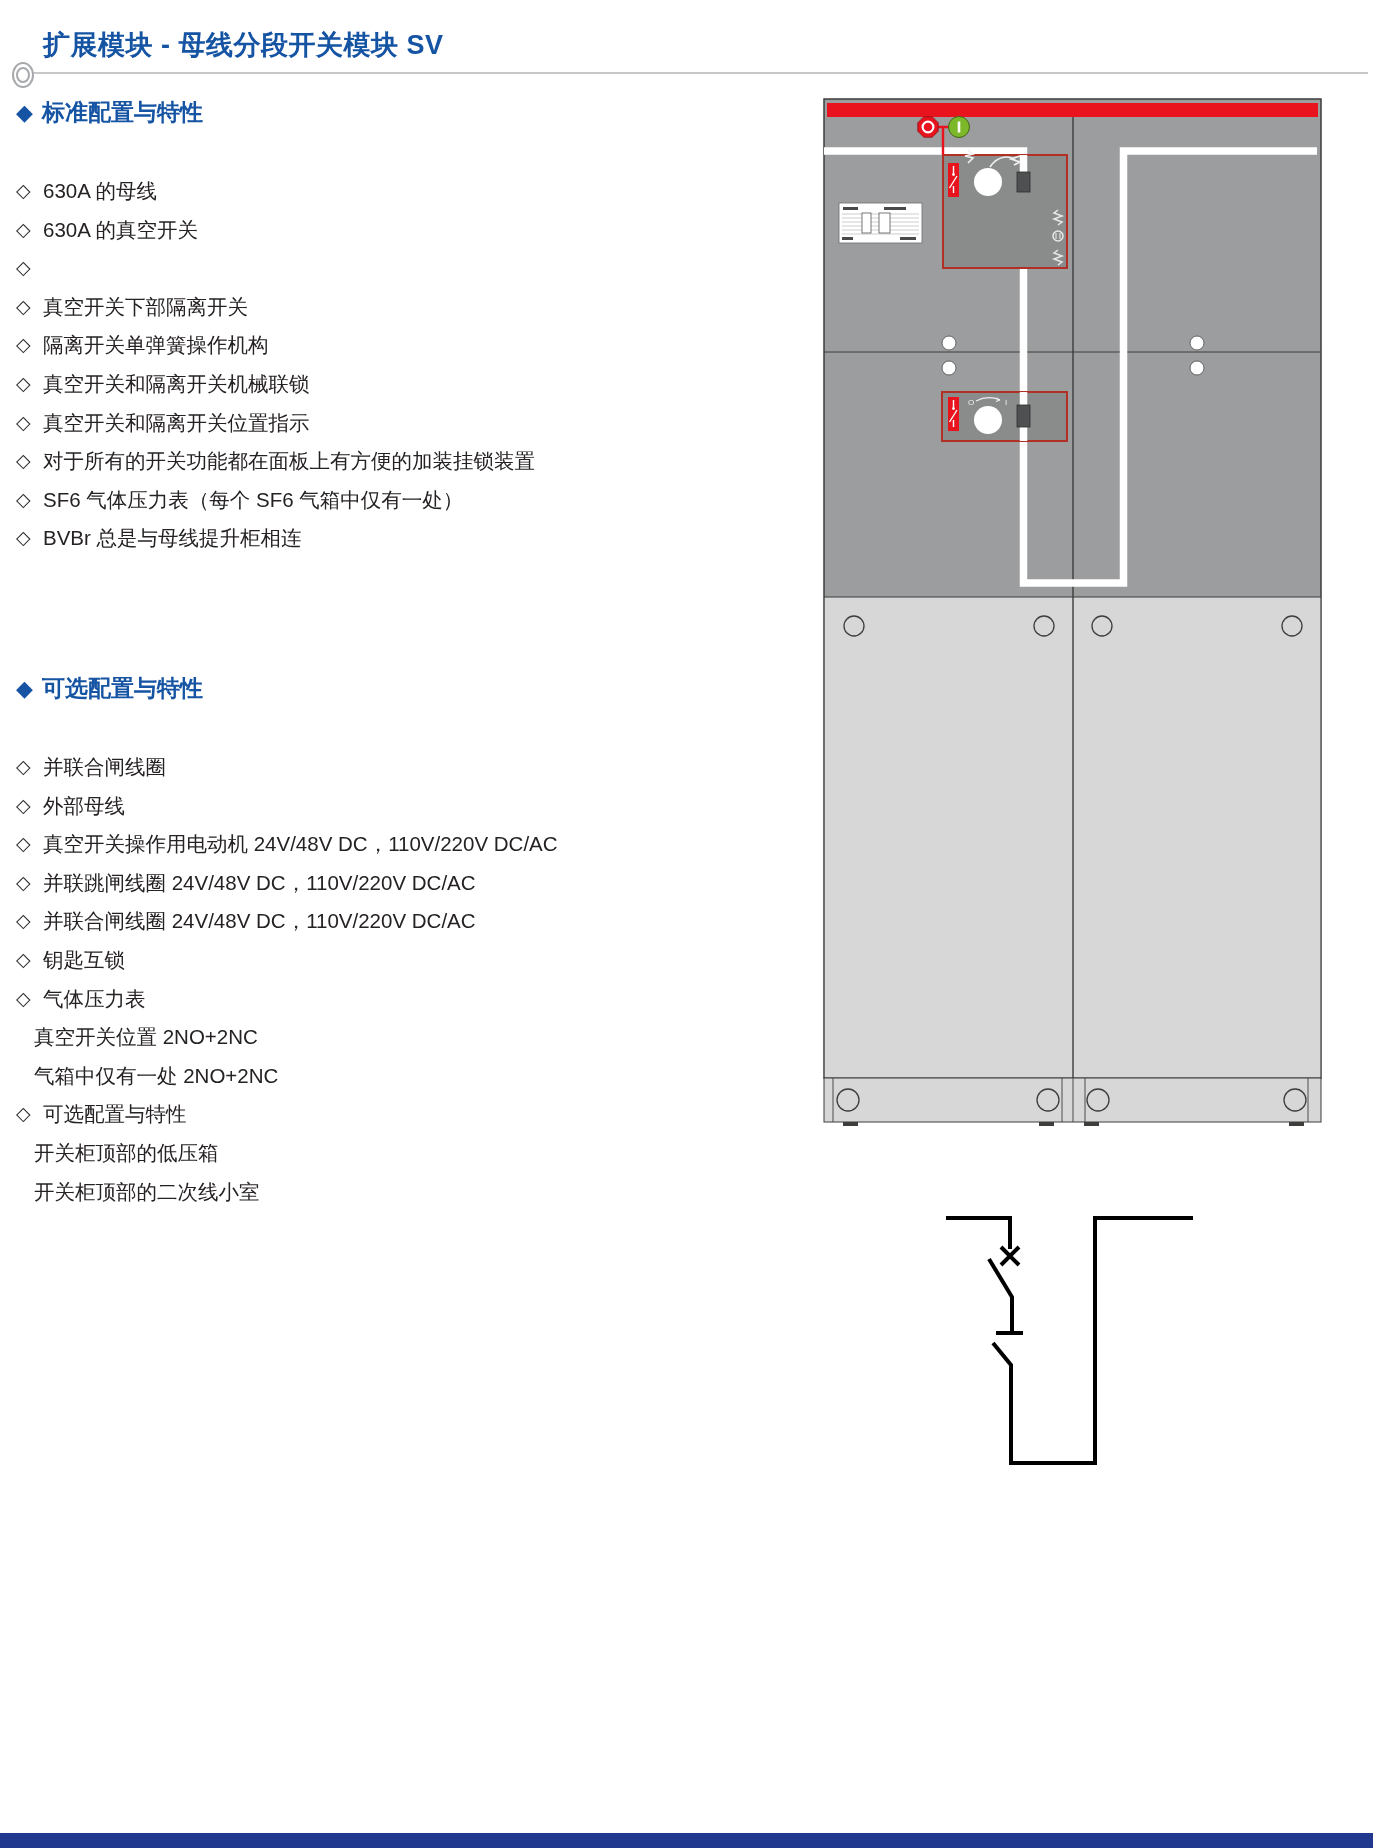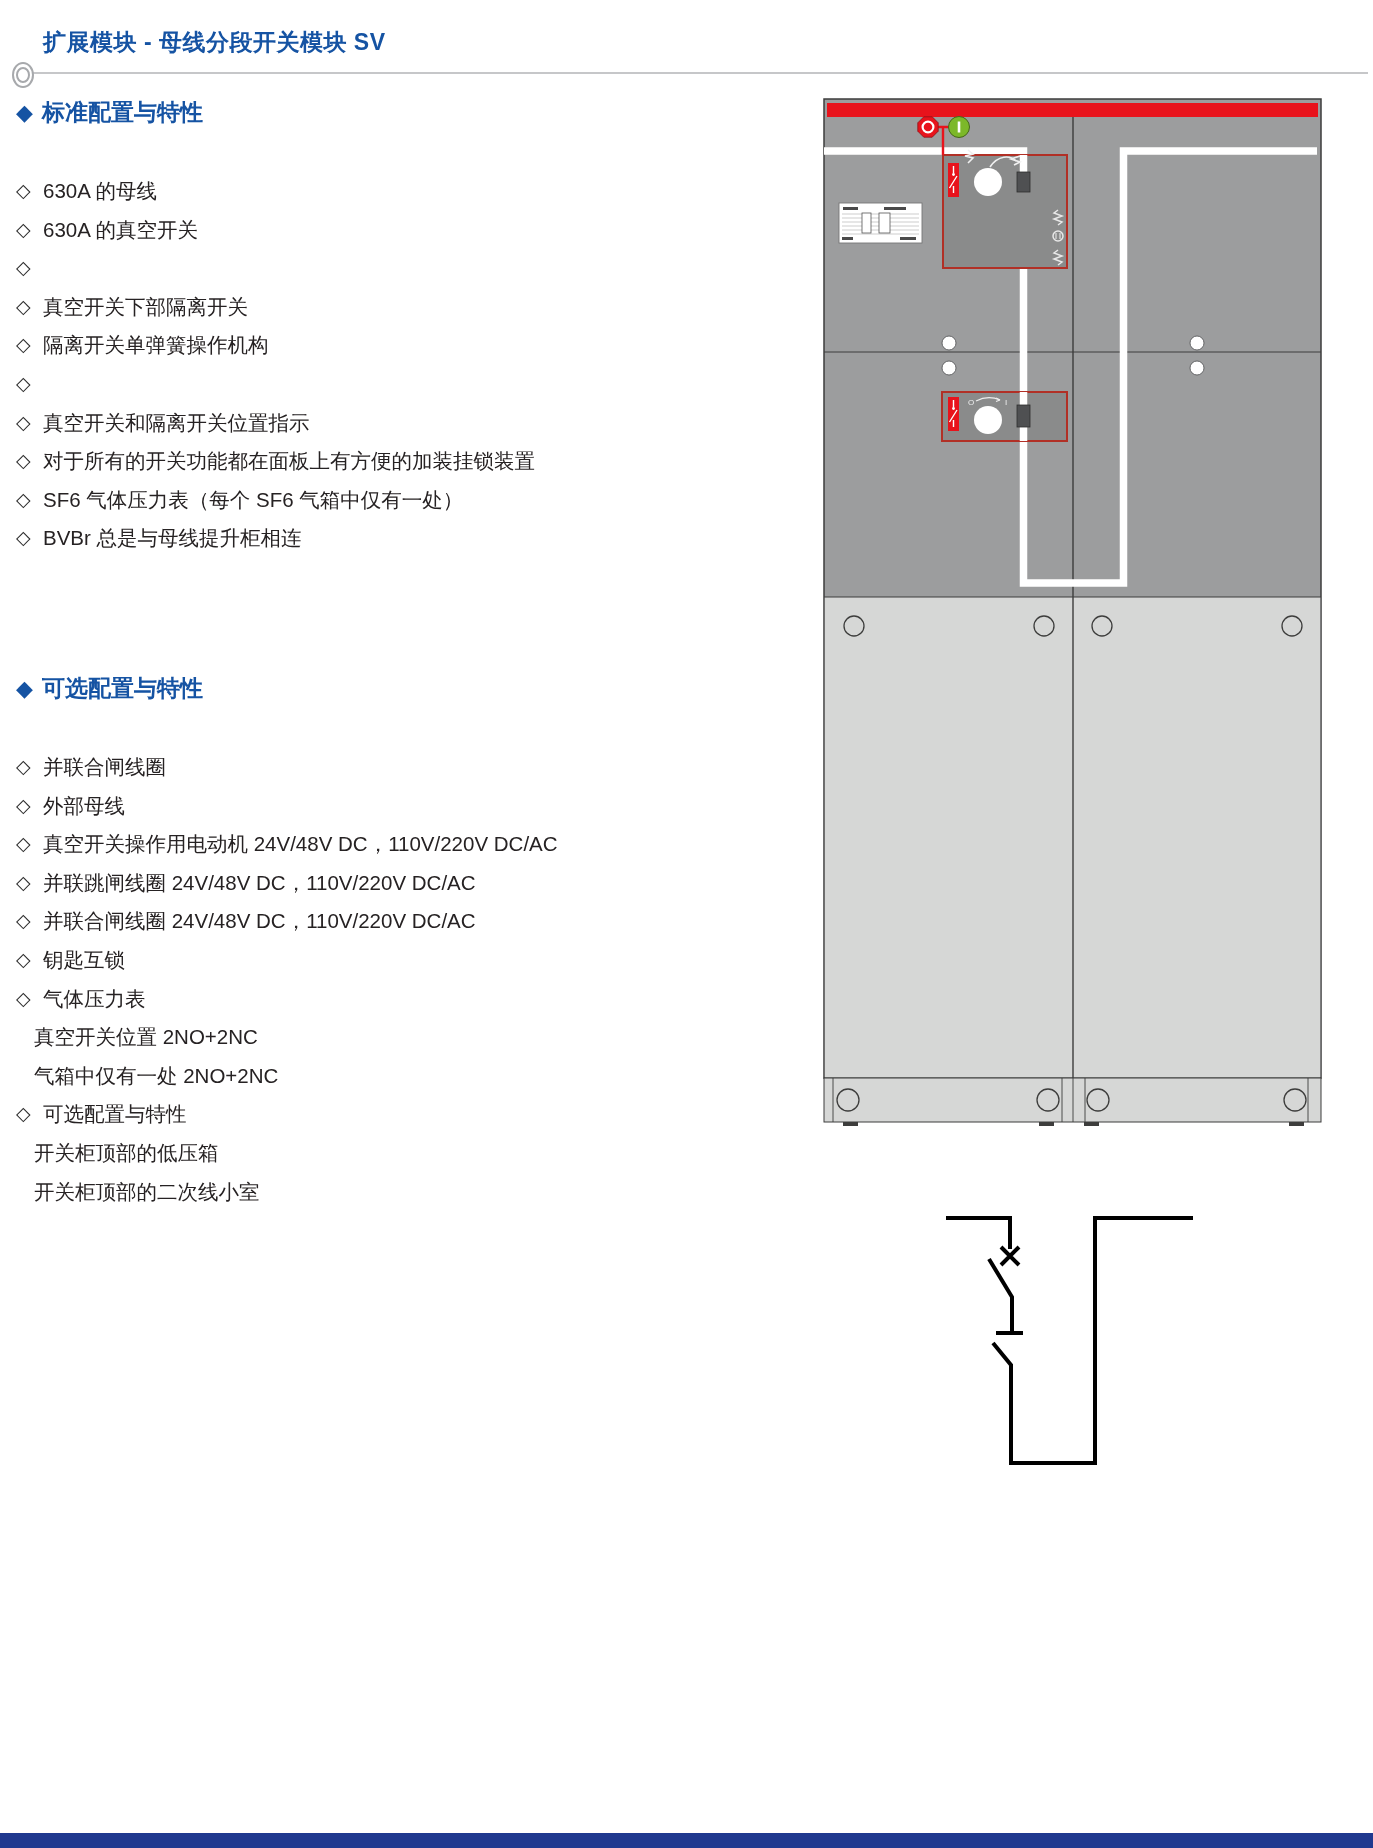--- a/index.html
+++ b/index.html
@@ -4,21 +4,21 @@
 <style>
   html,body{margin:0;padding:0;}
   body{
     width:1373px;height:1848px;position:relative;background:#ffffff;
     font-family:"Liberation Sans","DejaVu Sans",sans-serif;
     color:var(--text-dark,#262223);overflow:hidden;
   }
   .abs{position:absolute;}
   
   .page-title{
-    left:43px;top:27px;font-size:23px;font-weight:bold;
+    left:43px;top:27px;font-size:27px;font-weight:bold;
     color:var(--title-blue,#1553a3);white-space:nowrap;letter-spacing:.5px;
   }
   .rule-line{left:25px;top:72px;width:1343px;height:2px;background:var(--rule-gray,#c6c7c9);}
   .rule-ornament{
     left:12px;top:62px;width:18px;height:22px;border:2px solid #a7a9ac;border-radius:50%;
     background:#fff;z-index:2;
   }
   .rule-ornament::after{
     content:"";position:absolute;left:2px;top:3px;width:10px;height:12px;
     border:2px solid #a7a9ac;border-radius:50%;
@@ -71,20 +71,21 @@
     <div class="feat">
       <span class="mk">◇</span>
       <span class="txt">真空开关下部隔离开关</span>
     </div>
     <div class="feat">
       <span class="mk">◇</span>
       <span class="txt">隔离开关单弹簧操作机构</span>
     </div>
     <div class="feat">
       <span class="mk">◇</span>
+      <span class="txt">真空开关和隔离开关机械联锁</span>
     </div>
     <div class="feat">
       <span class="mk">◇</span>
       <span class="txt">真空开关和隔离开关位置指示</span>
     </div>
     <div class="feat">
       <span class="mk">◇</span>
       <span class="txt">对于所有的开关功能都在面板上有方便的加装挂锁装置</span>
     </div>
     <div class="feat">

